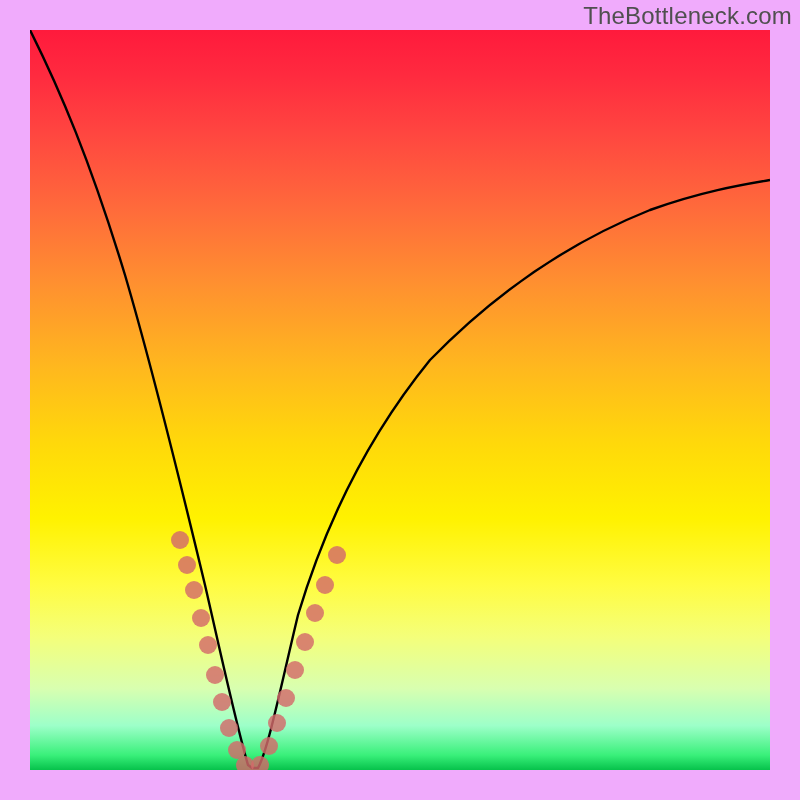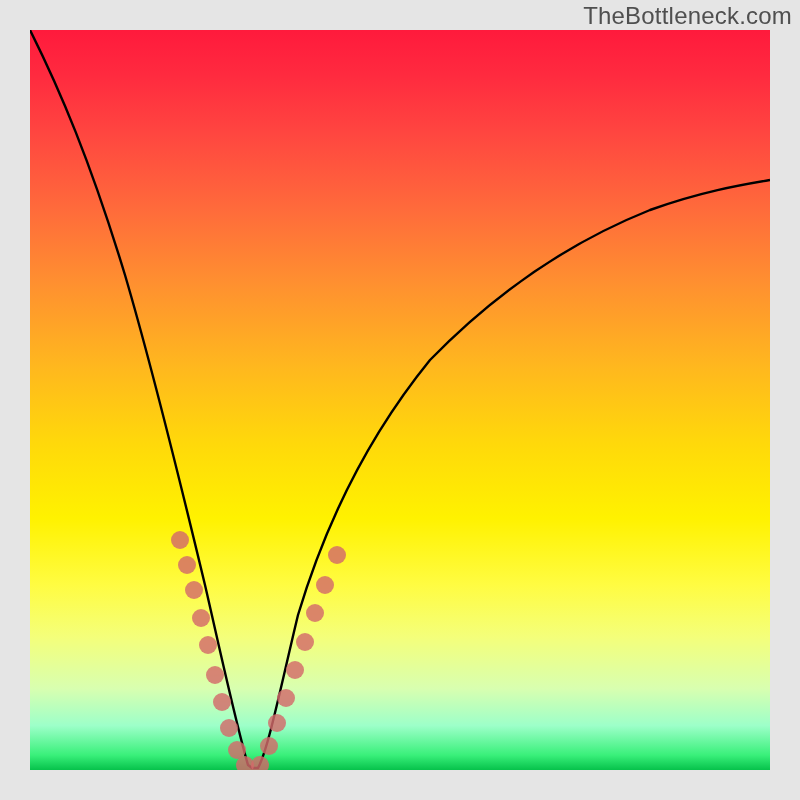--- a/index.html
+++ b/index.html
@@ -6,21 +6,21 @@
     margin: 0;
     padding: 0;
     width: 800px;
     height: 800px;
     overflow: hidden;
     font-family: Arial, Helvetica, sans-serif;
   }
   .frame {
     width: 800px;
     height: 800px;
-    background: #e5e5e5;
+    background: #f0abfc;
     position: relative;
     box-sizing: border-box;
   }
   .plot-area {
     position: absolute;
     left: 30px;
     top: 30px;
     width: 740px;
     height: 740px;
     overflow: hidden;

